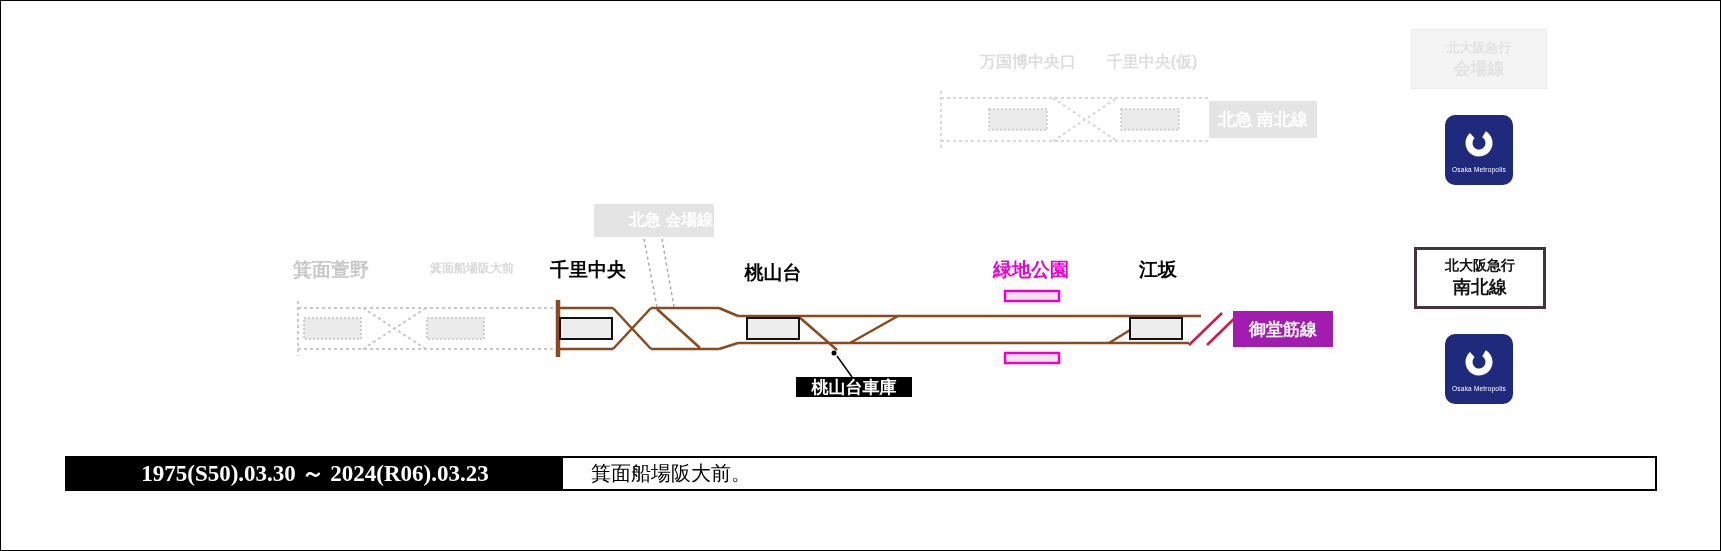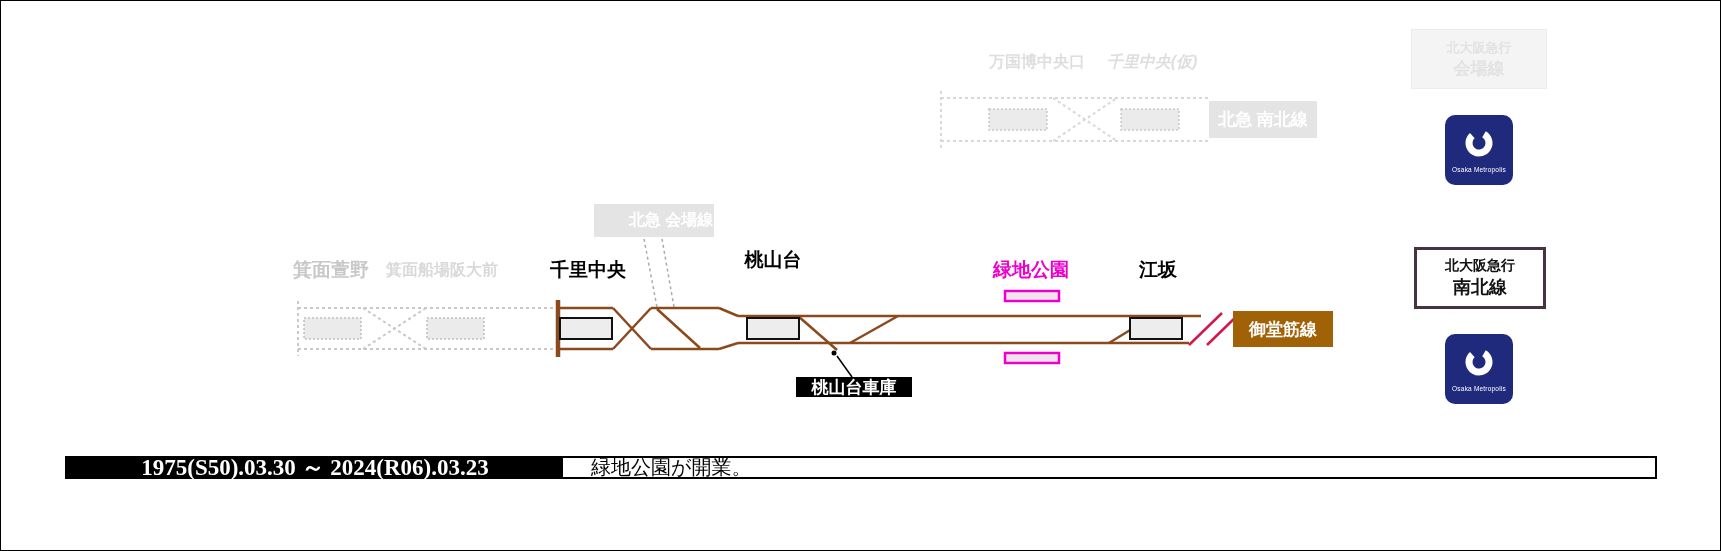--- a/index.html
+++ b/index.html
@@ -28,21 +28,21 @@
     position:absolute; left:1413px; top:246px; width:132px; height:62px;
     background:#fff; border:3px solid #46333F; display:flex; flex-direction:column;
     align-items:center; justify-content:center; color:#111; font-weight:bold;
   }
   .kaijo-faded {
     position:absolute; left:1410px; top:28px; width:136px; height:60px;
     background:#F4F4F4; border:1px solid #ECECEC; color:#E2E2E2; font-weight:bold;
     display:flex; flex-direction:column; align-items:center; justify-content:center;
   }
   .footer-strip {
-    position:absolute; left:64px; top:455px; width:1592px; height:23px;
+    position:absolute; left:64px; top:455px; width:1592px; height:35px;
     border:2px solid #000; background:#fff;
   }
   .footer-period-box {
     position:absolute; left:0; top:0; bottom:0; width:496px; background:#000;
     display:flex; align-items:center; justify-content:center;
   }
   .footer-period {
     color:#fff; font-family:"Liberation Serif", serif; font-weight:bold; font-size:23px;
     white-space:nowrap;
   }
@@ -118,36 +118,36 @@
       <rect x="746" y="317" width="52" height="21"></rect>
       <rect x="1129" y="317" width="52" height="21"></rect>
     </g>
 
     <g fill="#EFE3EC" stroke="#EE00CC" stroke-width="2.5">
       <rect x="1004" y="290" width="54" height="10"></rect>
       <rect x="1004" y="352" width="54" height="10"></rect>
     </g>
   </svg>
 
-  <div class="st-label" style="left:1027px; top:51px; font-size:16px; color:#DEDEDE;margin-left:9px;">万国博中央口</div>
-  <div class="st-label" style="left:1151px; top:51px; font-size:16px; color:#DEDEDE;font-style:italic;">千里中央(仮)</div>
+  <div class="st-label" style="left:1027px; top:51px; font-size:16px; color:#DEDEDE;">万国博中央口</div>
+  <div class="st-label" style="left:1151px; top:51px; font-size:16px; color:#DEDEDE;">千里中央(仮)</div>
   <div class="badge faded-badge" style="left:1208px; top:100px; width:108px; height:37px; font-size:17px;">北急 南北線</div>
   <div class="badge faded-badge" style="left:593px; top:203px; width:120px; height:33px; font-size:16px;padding-left:34px;">北急 会場線</div>
 
   <div class="st-label" style="left:330px; top:256px; color:#C8C8C8;">箕面萱野</div>
-  <div class="st-label" style="left:441px; top:259px; font-size:16px; color:#D9D9D9;">箕面船場阪大前</div>
+  <div class="st-label" style="left:471px; top:259px; font-size:12px; color:#D9D9D9;">箕面船場阪大前</div>
 
   <div class="st-label" style="left:587px; top:256px;">千里中央</div>
-  <div class="st-label" style="left:772px; top:246px;text-align:center;">桃山台</div>
+  <div class="st-label" style="left:772px; top:259px;text-align:center;">桃山台</div>
   <div class="st-label" style="left:1030px; top:256px; color:#EE00CC;text-align:right;">緑地公園</div>
   <div class="st-label" style="left:1157px; top:256px;text-align:right;">江坂</div>
 
   <div class="badge" style="left:795px; top:376px; width:116px; height:20px; background:#000; color:#fff; font-size:17px;">桃山台車庫</div>
 
-  <div class="badge" style="left:1232px; top:310px; width:100px; height:36px; background:#a16207; color:#fff; font-size:17px;">御堂筋線</div>
+  <div class="badge" style="left:1232px; top:310px; width:100px; height:36px; background:#a21caf; color:#fff; font-size:17px;">御堂筋線</div>
 
   <div class="kaijo-faded">
     <div style="font-size:13px;">北大阪急行</div>
     <div style="font-size:17px;">会場線</div>
   </div>
 
   <div class="metro-logo" style="left: 1444px; top: 114px; background: rgb(32, 42, 124);">
     <svg width="36" height="36" viewBox="0 0 36 36">
       <circle cx="18" cy="16" r="10" fill="none" stroke="#fff" stroke-width="7" stroke-dasharray="50 13" transform="rotate(-60 18 16)"></circle>
     </svg>
@@ -163,16 +163,16 @@
     <svg width="36" height="36" viewBox="0 0 36 36">
       <circle cx="18" cy="16" r="10" fill="none" stroke="#fff" stroke-width="7" stroke-dasharray="50 13" transform="rotate(-60 18 16)"></circle>
     </svg>
     <div class="logo-caption">Osaka Metropolis</div>
   </div>
 
   <div class="footer-strip">
     <div class="footer-period-box">
       <span class="footer-period">1975(S50).03.30 ～ 2024(R06).03.23</span>
     </div>
-    <div class="footer-event">緑地公園が開業。</div>
+    <div class="footer-event">箕面船場阪大前。</div>
   </div>
 
 </div>
 
 </body></html>

